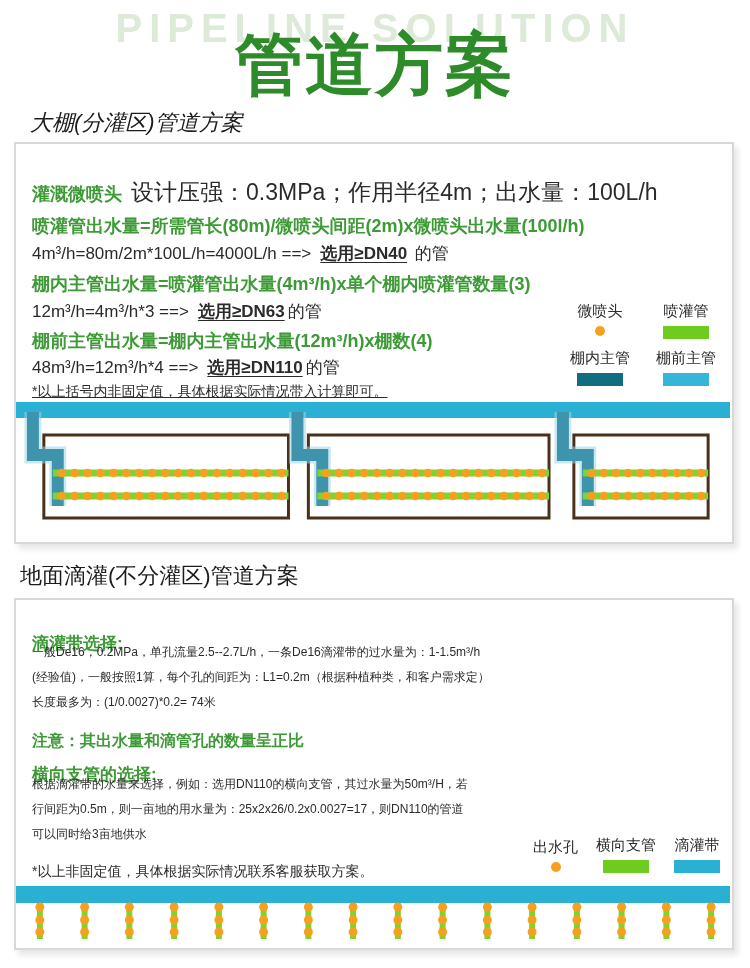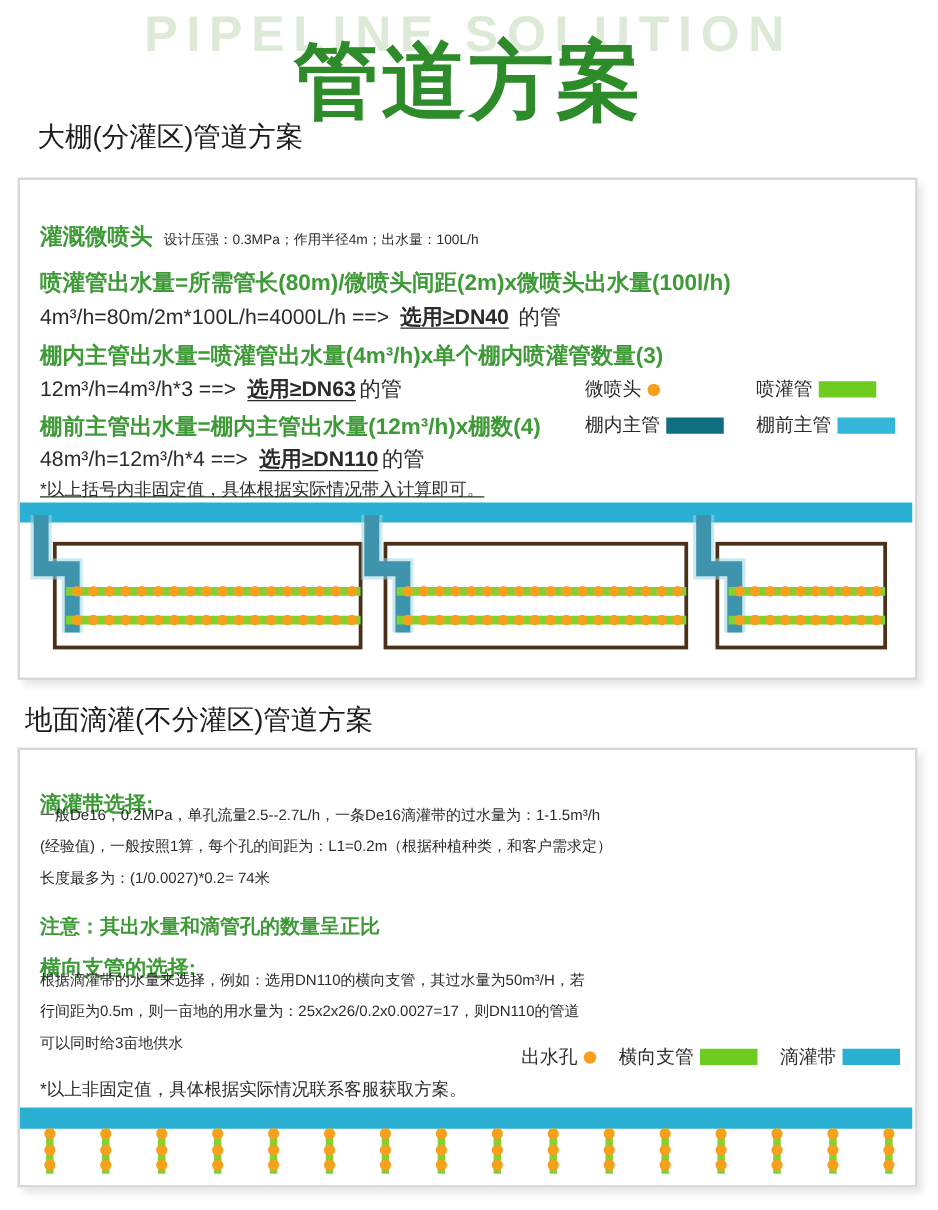--- a/index.html
+++ b/index.html
@@ -6,49 +6,49 @@
   .page{position:relative;width:750px;height:968px;background:#ffffff;overflow:hidden;
         font-family:"Liberation Sans","DejaVu Sans",sans-serif;}
 
   
   .watermark{position:absolute;top:6px;left:0;width:100%;text-align:center;
              font-size:40px;font-weight:bold;letter-spacing:7px;color:#dcead7;white-space:nowrap;}
   .main-title{position:absolute;top:20px;left:0;width:100%;text-align:center;margin:0;
               font-size:68px;font-weight:bold;color:#2e8b2a;letter-spacing:2px;}
 
   .sec-title{position:absolute;margin:0;font-size:22px;font-weight:normal;color:#1c1c1c;}
-  .sec1{left:30px;top:95px;}
+  .sec1{left:30px;top:108px;font-style:italic;}
   .sec2{left:20px;top:561px;}
 
   
   .panel{position:absolute;left:14px;width:720px;background:#fff;border:2px solid #d8d8d8;
          box-sizing:border-box;box-shadow:4px 5px 6px rgba(0,0,0,0.10);}
   .panel1{top:142px;height:402px;}
   .panel2{top:598px;height:352px;}
 
   .panel .txt{position:absolute;left:16px;white-space:nowrap;}
   .gline{font-size:18px;font-weight:bold;color:#3d9a36;}
   .bline{font-size:17px;color:#2b2b2b;}
   .glabel{font-size:18px;font-weight:bold;color:#3d9a36;margin-right:9px;}
-  .l1text{font-size:11px;color:#2b2b2b;}
+  .l1text{font-size:23px;color:#2b2b2b;}
   .pre{margin-right:9px;}
   .em{font-weight:bold;text-decoration:underline;text-underline-offset:3px;}
   .post{margin-left:3px;}
   .foot{font-size:14px;color:#2b2b2b;}
 
   
   .p2h{font-size:17px;font-weight:bold;color:#3d9a36;}
   .p2line{font-size:12px;color:#2b2b2b;line-height:25px;}
   .p2note{font-size:16px;font-weight:bold;color:#3d9a36;}
 
   
   .legend1{position:absolute;right:16px;top:158px;display:grid;
            grid-template-columns:auto auto;column-gap:26px;row-gap:10px;}
   .legend2{position:absolute;right:12px;top:236px;display:flex;gap:18px;align-items:center;}
-  .lg-item{display:flex;flex-direction:row;align-items:center;gap:5px;}
+  .lg-item{display:flex;flex-direction:column;align-items:center;gap:5px;}
   .lg-label{font-size:15px;color:#2b2b2b;white-space:nowrap;}
   .sw{display:block;}
   .sw.bar{width:46px;height:13px;}
   .sw.dot{width:10px;height:10px;border-radius:50%;}
 
   svg.diag{position:absolute;left:0;display:block;}
   #diagram1{top:256px;}
   #diagram2{top:284px;}
 </style>
 </head>

